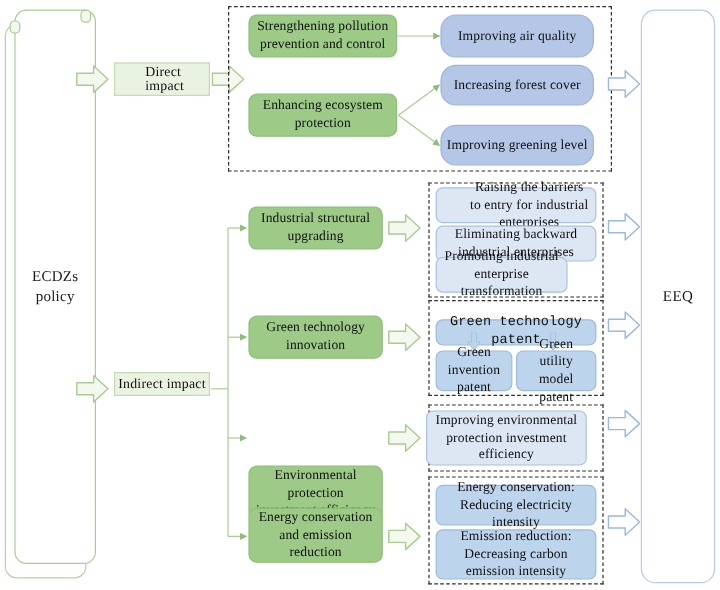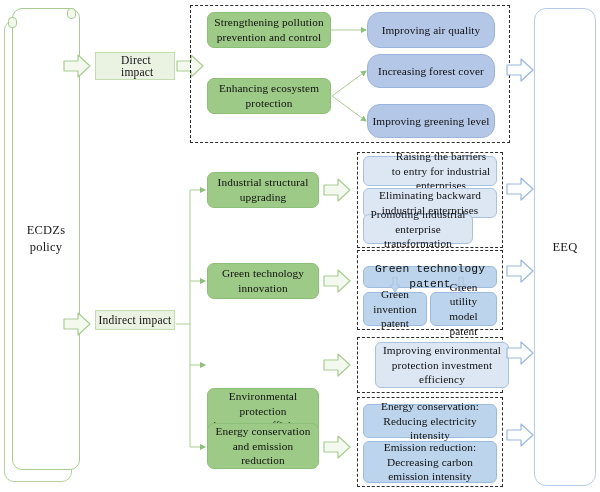--- a/index.html
+++ b/index.html
@@ -291,21 +291,21 @@
   </div>
 
   <div class="abs bbox mid" style="left:363px; top:292px; width:64px; height:34px;">
     <span>Green invention patent</span>
   </div>
   <div class="abs bbox mid" style="left:430px; top:292px; width:67px; height:34px;">
     <span>Green utility model patent</span>
   </div>
 
   <div class="abs dashframe" style="left:357px; top:337px; width:146px; height:56px;"></div>
-  <div class="abs bbox pale" style="left:375px; top:342px; width:134px; height:46px;">
+  <div class="abs bbox pale" style="left:355px; top:342px; width:134px; height:46px;">
     <span>Improving  environmental protection investment efficiency</span>
   </div>
 
   <div class="abs dashframe" style="left:357px; top:397px; width:146px; height:90px;"></div>
   <div class="abs bbox mid" style="left:363px; top:404px; width:134px; height:34px;">
     <span>Energy conservation: Reducing electricity intensity</span>
   </div>
   <div class="abs bbox mid" style="left:363px; top:441px; width:134px; height:42px;">
     <span>Emission reduction: Decreasing carbon emission intensity</span>
   </div>

